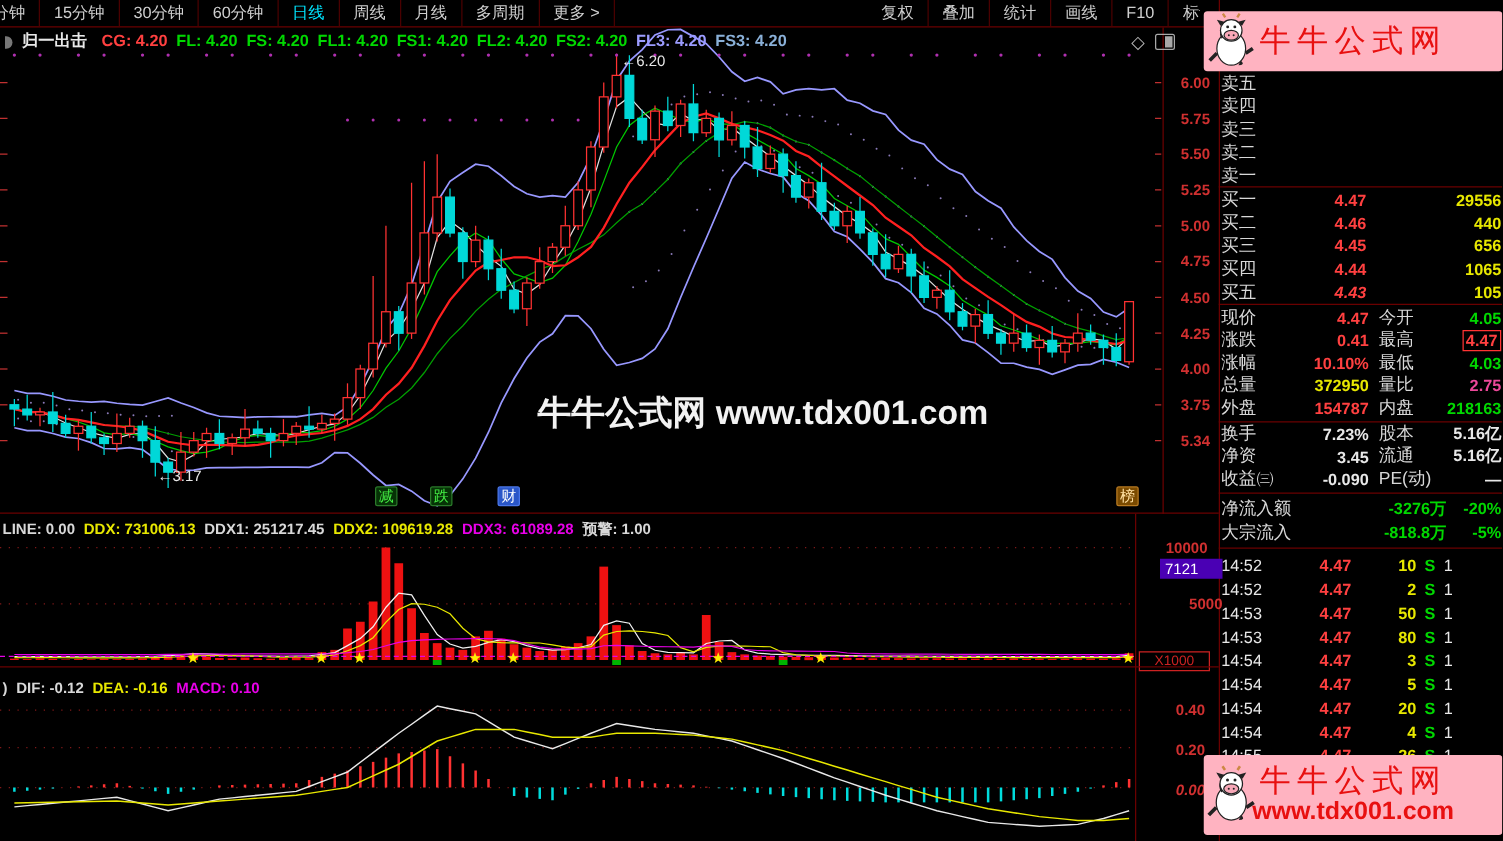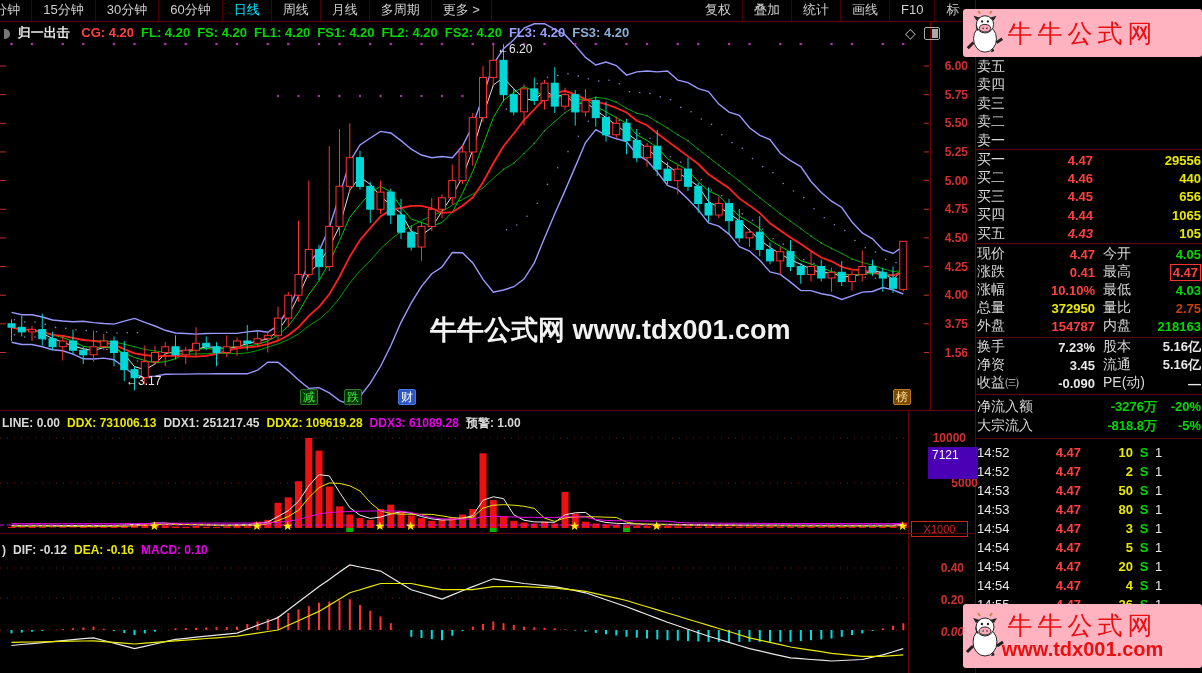--- a/index.html
+++ b/index.html
@@ -39,21 +39,21 @@
   .t-cut{width:12px;overflow:hidden;color:#e8e8e8;}
   
   .nn-logo{position:absolute;left:963px;width:239px;background:#ffb3c1;border-radius:3px;display:flex;align-items:center;z-index:30;overflow:hidden;}
   .nn-text{flex:1;text-align:center;color:#e81010;}
   .nn-title{font-size:25px;font-weight:normal;letter-spacing:5px;line-height:26px;}
   .nn-url{font-size:20px;font-weight:bold;line-height:22px;}
   
   .chart-badge{position:absolute;font-size:12px;line-height:14px;padding:0 2px;border-radius:2px;cursor:pointer;}
   .annot{position:absolute;color:#e8e8e8;font-size:12px;z-index:5;}
   #watermark{position:absolute;left:430px;top:312px;width:360px;text-align:center;color:#f2f2f2;font-size:27px;font-weight:bold;white-space:nowrap;z-index:4;}
-  #value-badge{position:absolute;left:928px;top:447px;width:46px;height:32px;background:#4a00b4;color:#fff;font-size:12px;line-height:16px;padding-left:4px;z-index:6;}
+  #value-badge{position:absolute;left:928px;top:447px;width:46px;height:16px;background:#4a00b4;color:#fff;font-size:12px;line-height:16px;padding-left:4px;z-index:6;}
   #x1000-box{position:absolute;left:911px;top:521px;width:55px;height:14px;border:1px solid #cc2222;color:#cc2222;font-size:11px;line-height:14px;text-align:center;}
   #chart-icons{position:absolute;left:905px;top:25px;display:flex;align-items:center;gap:8px;z-index:5;}
   #diamond-icon{color:#b8b8b8;font-size:14px;cursor:pointer;}
   #split-square{width:14px;height:11px;border:1px solid #a8a8a8;border-radius:2px;position:relative;cursor:pointer;}
   #split-square::after{content:"";position:absolute;right:1px;top:1px;bottom:1px;width:6px;background:#a8a8a8;}
   #ind-circle{display:inline-block;width:10px;height:10px;border-radius:50%;background:#777;margin-right:4px;margin-left:-4px;vertical-align:middle;}
   svg{position:absolute;left:0;}
 </style>
 </head>
 <body>
@@ -790,21 +790,21 @@
       <div class="rp-row" style="top: 281px;">
         <span class="q-l1">涨幅</span>
         <span class="q-v1" style="color: rgb(255, 64, 64);">10.10%</span>
         <span class="q-l2">最低</span>
         <span class="q-v2"><span style="color: rgb(0, 216, 0);">4.03</span></span>
       </div>
       <div class="rp-row" style="top: 299px;">
         <span class="q-l1">总量</span>
         <span class="q-v1" style="color: rgb(232, 232, 0);">372950</span>
         <span class="q-l2">量比</span>
-        <span class="q-v2"><span style="color: #c2410c;">2.75</span></span>
+        <span class="q-v2"><span style="color: #ec4899;">2.75</span></span>
       </div>
       <div class="rp-row" style="top: 317px;">
         <span class="q-l1">外盘</span>
         <span class="q-v1" style="color: rgb(255, 64, 64);">154787</span>
         <span class="q-l2">内盘</span>
         <span class="q-v2"><span style="color: rgb(0, 216, 0);">218163</span></span>
       </div>
       <div class="rp-row" style="top: 338px;">
         <span class="q-l1">换手</span>
         <span class="q-v1" style="color: rgb(232, 232, 232);">7.23%</span>
@@ -922,21 +922,21 @@
       <div class="axis-label" style="left: 932px; top: 59px;">6.00</div>
       <div class="axis-label" style="left: 932px; top: 87.65px;">5.75</div>
       <div class="axis-label" style="left: 932px; top: 116.3px;">5.50</div>
       <div class="axis-label" style="left: 932px; top: 144.95px;">5.25</div>
       <div class="axis-label" style="left: 932px; top: 173.6px;">5.00</div>
       <div class="axis-label" style="left: 932px; top: 202.25px;">4.75</div>
       <div class="axis-label" style="left: 932px; top: 230.9px;">4.50</div>
       <div class="axis-label" style="left: 932px; top: 259.55px;">4.25</div>
       <div class="axis-label" style="left: 932px; top: 288.2px;">4.00</div>
       <div class="axis-label" style="left: 932px; top: 316.85px;">3.75</div>
-      <div class="axis-label" style="left: 932px; top: 345.5px;">1.56</div>
+      <div class="axis-label" style="left: 932px; top: 345.5px;">5.34</div>
       <div class="axis-label" style="top: 431px; left: 916px; width: 50px;">10000</div>
       <div class="axis-label" style="top: 476px; left: 928px; width: 50px;">5000</div>
       <div class="axis-label" style="top: 561px; left: 928px;">0.40</div>
       <div class="axis-label" style="top: 593px; left: 928px;">0.20</div>
       <div class="axis-label" style="top: 625px; left: 928px; font-style: italic;">0.00</div>
     </div>
 
   <div class="nn-logo" style="top:9px;height:48px;">
     <svg width="44" height="46" viewBox="0 0 44 48">
       <ellipse cx="22" cy="30" rx="12" ry="14" fill="#fff" stroke="#222"></ellipse>

